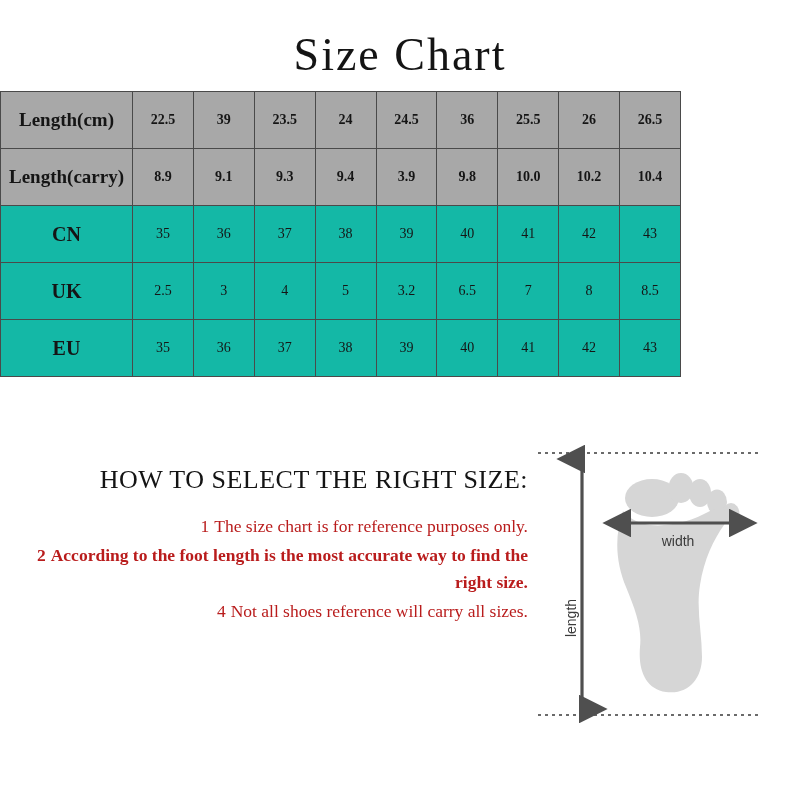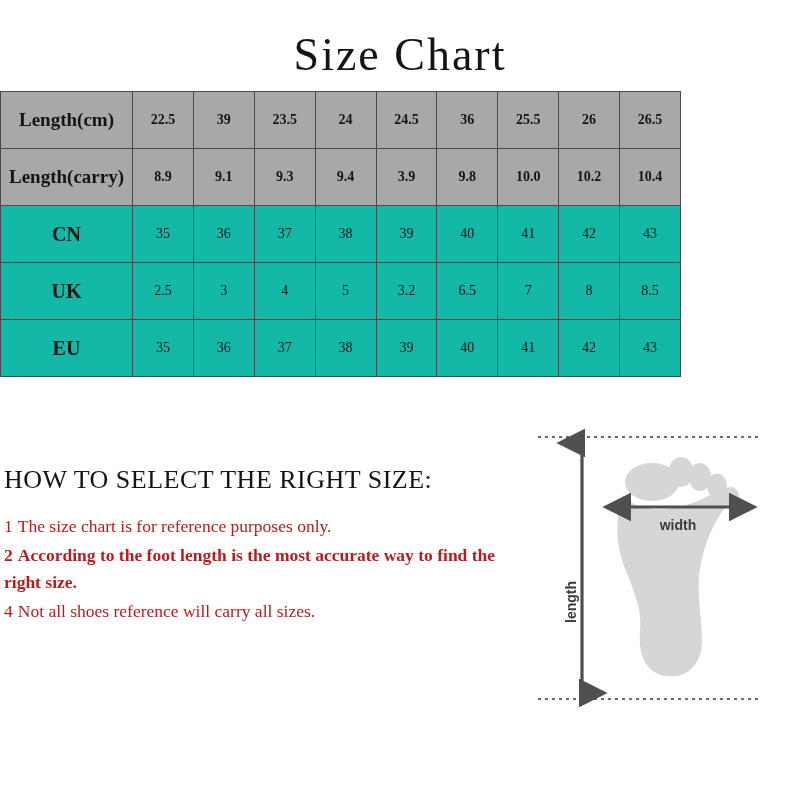--- a/index.html
+++ b/index.html
@@ -55,23 +55,24 @@
   }
   table.size-table col.c0 { width: 132px; }
 
   .lower {
     position: relative;
     margin-top: 40px;
     height: 320px;
   }
   .howto {
     position: absolute;
-    left: 4px;
+    left: 28px;
     top: 48px;
     width: 500px;
+    text-align: right;
   }
   .howto h2 {
     margin: 0 0 18px 0;
     font-family: "Liberation Serif", serif;
     font-size: 26px;
     font-weight: 400;
     letter-spacing: 0.5px;
     color: #141414;
   }
   .howto ol {
@@ -84,24 +85,23 @@
     line-height: 1.55;
     color: #b91c1c;
     margin-bottom: 2px;
   }
   .howto li .num { margin-right: 5px; }
   .howto li.bold { font-weight: bold; }
 
   .footdiag {
     position: absolute;
     left: 510px;
-    top: 0px;
+    top: 16px;
     width: 280px;
     height: 320px;
-    font-weight: bold;
   }
   .footdiag svg { display: block; }
 </style>
 </head>
 <body>
 
 <div class="page">
 
   <div class="title">Size Chart</div>
 

